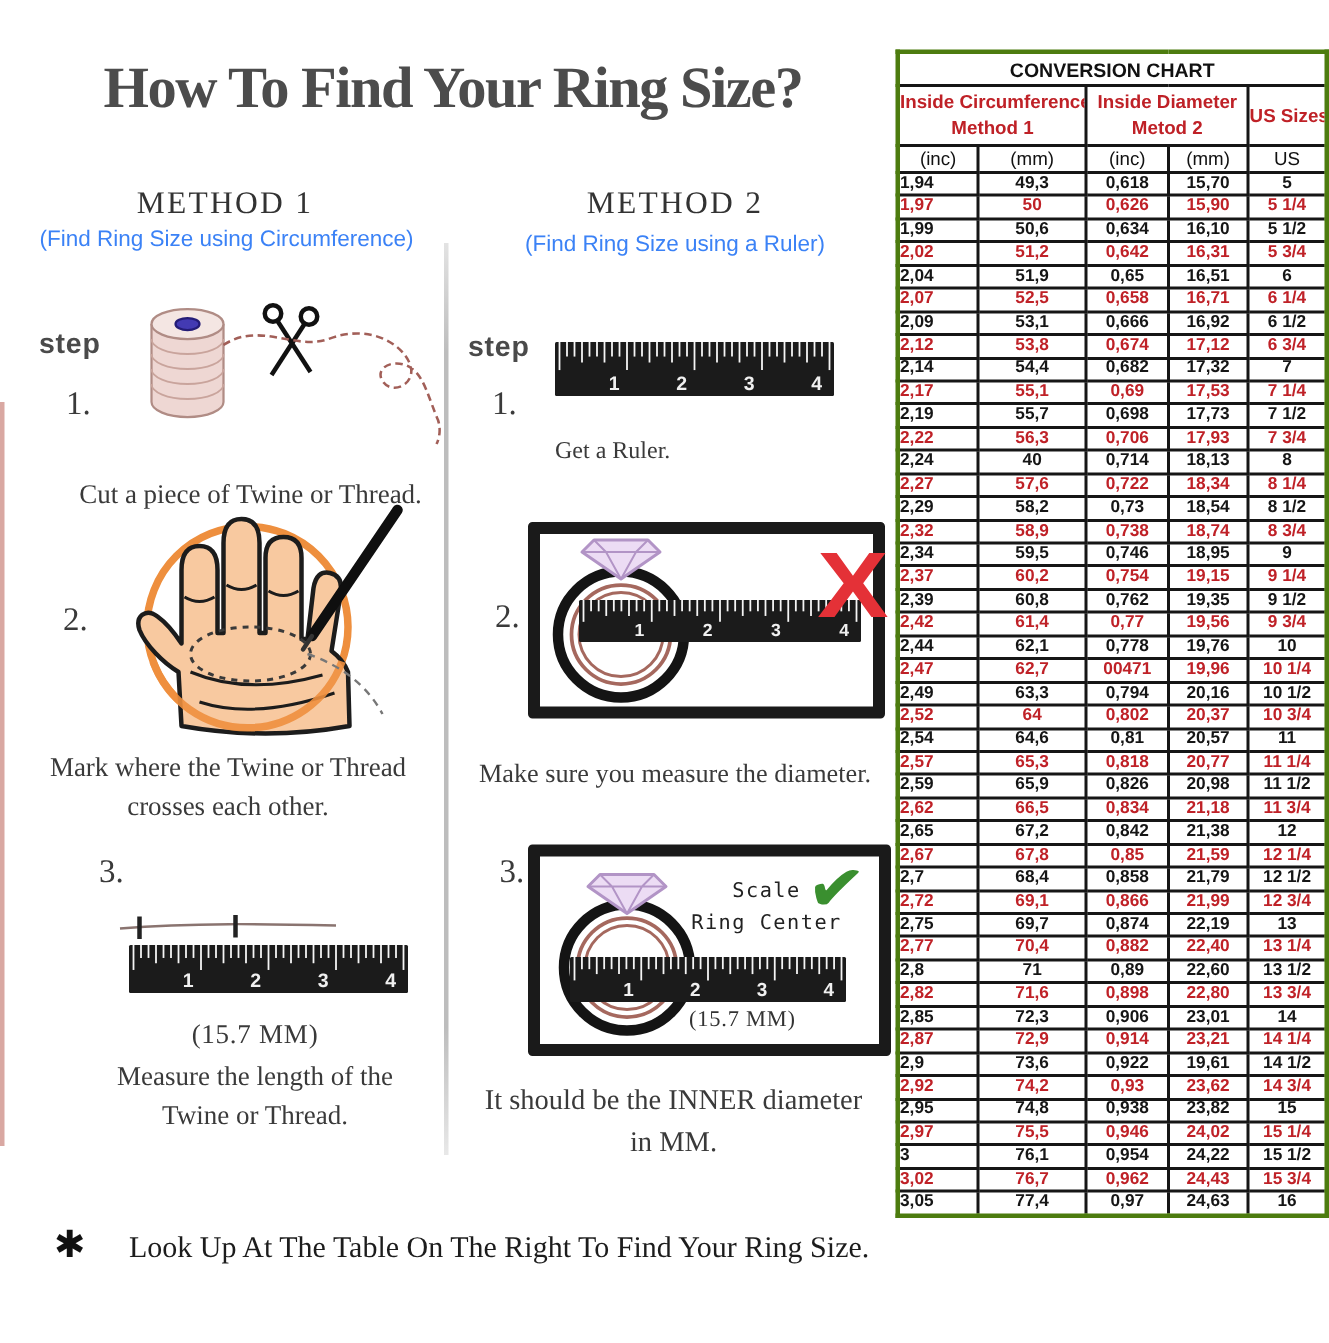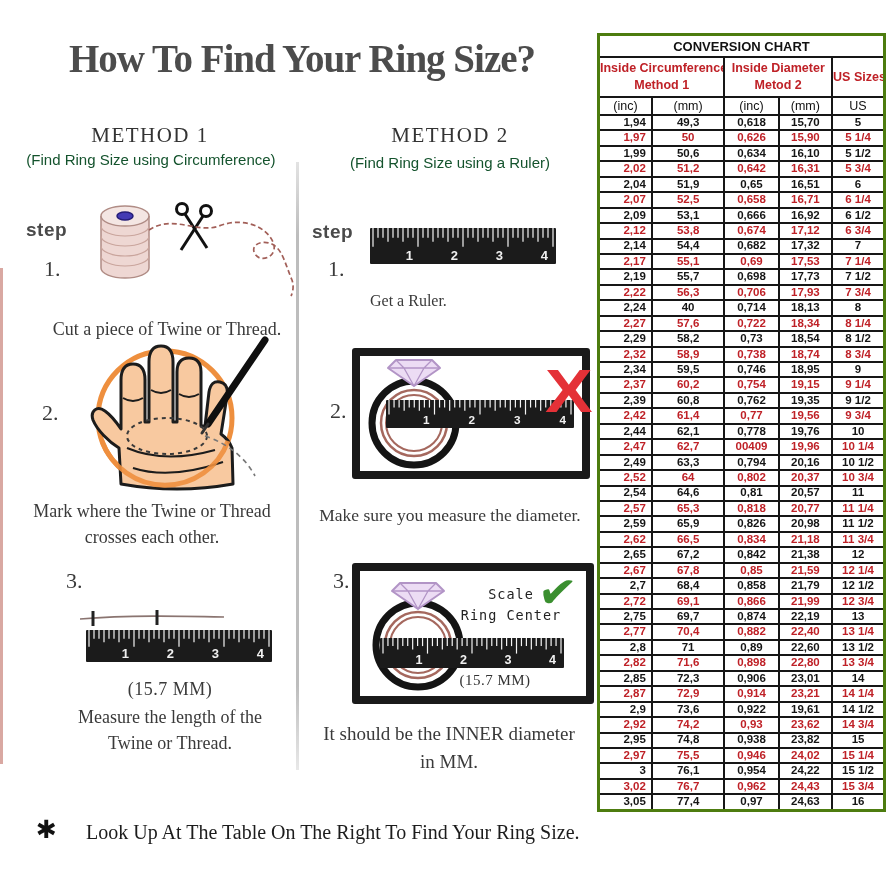--- a/index.html
+++ b/index.html
@@ -11,21 +11,21 @@
   .abs { position:absolute; }
   .mono { font-family:"DejaVu Sans Mono", monospace; }
 
   #page-title {
     left:28px; top:36px; width:548px; text-align:center;
     font-size:39px; font-weight:600; color:#4c4c4c; letter-spacing:-1px;
   }
   .m-title { font-size:21px; letter-spacing:1.5px; color:#333; text-align:center; }
   #m1-title { left:0; top:123px; width:300px; }
   #m2-title { left:305px; top:123px; width:290px; }
-  .m-sub { font-family:"Liberation Sans",sans-serif; font-size:15px; color:#14532d; text-align:center; }
+  .m-sub { font-family:"Liberation Sans",sans-serif; font-size:15px; color:#3b82f6; text-align:center; }
   #m1-sub { left:0px; top:151px; width:302px; }
   #m2-sub { left:305px; top:154px; width:290px; }
 
   #divider { left:296px; top:162px; width:3px; height:608px;
     background:linear-gradient(180deg,#e3e3e3,#bdbdbd 12%,#bdbdbd 86%,#e8e8e8); }
   #left-strip { left:0; top:268px; width:3px; height:496px; background:#d9a8a2; }
 
   .step-label { font-family:"Liberation Sans",sans-serif; font-weight:bold;
     font-size:19px; color:#4a4a4a; letter-spacing:.5px; }
   #m1-step-label { left:26px; top:219px; }
@@ -63,21 +63,21 @@
 
   .table-wrap { position:absolute; left:597px; top:33px; width:289px; height:779px; }
   table { width:100%; height:100%; border-collapse:collapse; table-layout:fixed;
     font-family:"Liberation Sans",sans-serif; border:3px solid #4d7c0f; }
   th,td { border:2px solid #161616; padding:0; overflow:hidden; white-space:nowrap; }
   .t-title { font-size:13px; font-weight:bold; color:#111; height:20px; text-align:center; }
   .t-group th { color:var(--red); font-size:12.5px; font-weight:bold; line-height:1.35;
     height:38px; text-align:center; }
   .t-sub th { font-size:12.5px; font-weight:normal; color:#111; height:16px; text-align:center; }
   tbody td { font-size:11.5px; font-weight:bold; text-align:center; color:#151515; line-height:1; }
-  tbody td:first-child { text-align:right; padding-right:5px; }
+  tbody td:first-child { text-align:left; padding-right:5px; }
   tbody tr.red td { color:var(--red); }
 </style>
 </head>
 <body>
 
 <div class="canvas">
 
   <div class="abs" id="left-strip"></div>
   <div class="abs" id="page-title">How To Find Your Ring Size?</div>
 
@@ -559,21 +559,21 @@
           <tr>
             <td>2,44</td>
             <td>62,1</td>
             <td>0,778</td>
             <td>19,76</td>
             <td>10</td>
           </tr>
           <tr class="red">
             <td>2,47</td>
             <td>62,7</td>
-            <td>00409</td>
+            <td>00471</td>
             <td>19,96</td>
             <td>10 1/4</td>
           </tr>
           <tr>
             <td>2,49</td>
             <td>63,3</td>
             <td>0,794</td>
             <td>20,16</td>
             <td>10 1/2</td>
           </tr>

